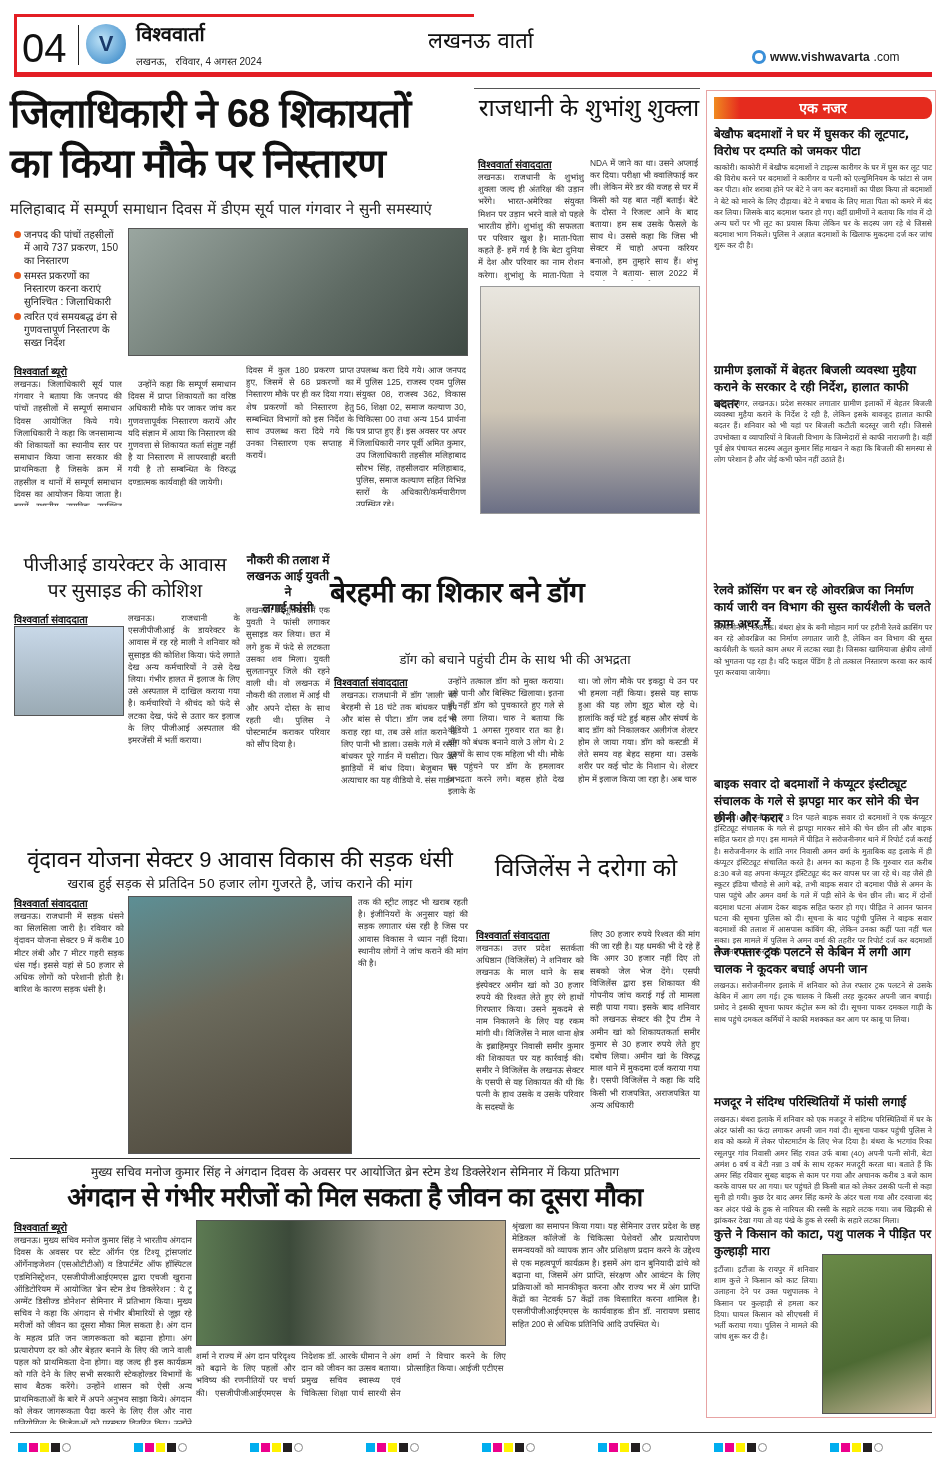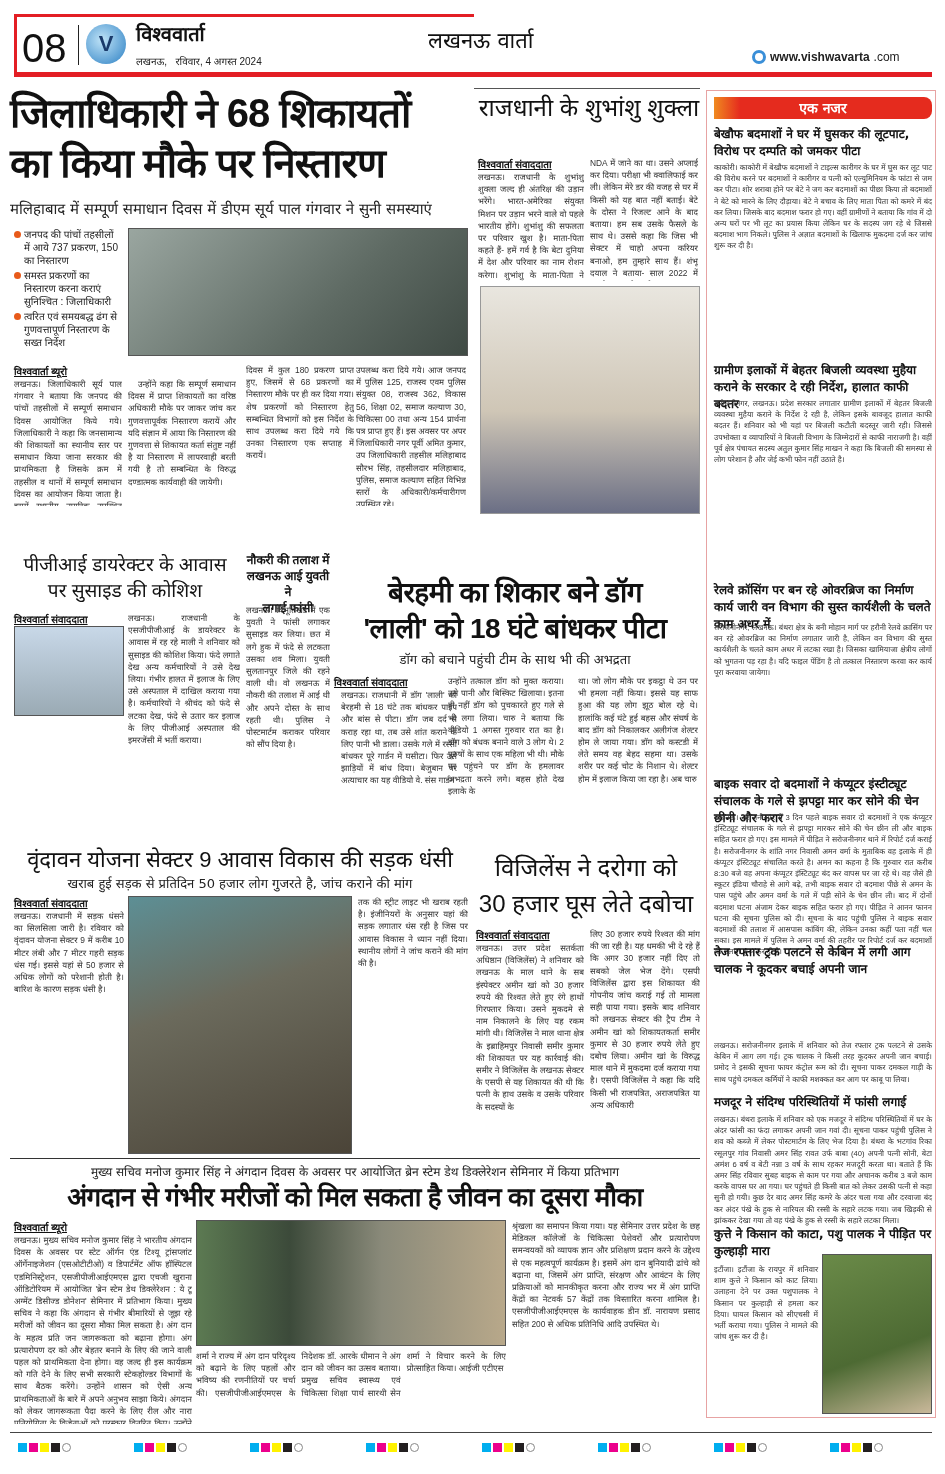--- a/index.html
+++ b/index.html
@@ -25,39 +25,39 @@
 .photo{background:linear-gradient(135deg,#9aa6a0,#5e6a63 60%,#3f4a44);border:1px solid #555}
 .byline{font-size:10px;font-weight:bold;text-decoration:underline;color:#111}
 .txt{font-size:8.4px;line-height:12.2px;color:#333;text-align:justify;overflow:hidden}
 .col{position:absolute}
 .headline-r{left:478px;top:92px;width:222px;font-size:24px;line-height:32px;font-weight:normal;text-align:center}
 .sidebar{left:706px;top:90px;width:230px;height:1328px;border:1px solid #e7a3a3}
 .ek-nazar{left:714px;top:97px;width:218px;height:22px;background:linear-gradient(90deg,#f08a20,#e52b1e 12%);border-radius:0 8px 8px 0;color:#fff;text-align:center;font-size:14px;font-weight:bold;line-height:22px;font-family:"DejaVu Sans",sans-serif}
 .sb-h{font-size:12px;line-height:17px;font-weight:bold;color:#111;font-family:"DejaVu Sans",sans-serif}
 .sb-t{font-size:7.6px;line-height:11.2px;color:#333;text-align:justify}
 .h-mid{font-size:18px;line-height:22px;font-weight:normal}
-.h-dog{left:330px;top:575px;width:370px;font-size:28px;line-height:36px;text-align:center;font-weight:bold;letter-spacing:-.5px}
+.h-dog{left:330px;top:575px;width:370px;font-size:28px;line-height:36px;text-align:left;font-weight:bold;letter-spacing:-.5px}
 .sub-dog{left:330px;top:650px;width:370px;text-align:center;font-size:13px;color:#222;font-family:"DejaVu Sans",sans-serif}
 .h-vrin{left:10px;top:846px;width:460px;font-size:22px;line-height:28px;font-weight:normal;text-align:center}
 .sub-vrin{left:10px;top:874px;width:460px;text-align:center;font-size:13px;color:#222;font-family:"DejaVu Sans",sans-serif}
 .h-vig{left:470px;top:850px;width:232px;font-size:24px;line-height:36px;font-weight:normal;text-align:center}
 .kicker{left:10px;top:1163px;width:690px;text-align:center;font-size:12px;color:#222;font-family:"DejaVu Sans",sans-serif}
 .h-angdan{left:10px;top:1180px;width:690px;text-align:center;font-size:26px;line-height:34px;font-weight:bold;letter-spacing:-.5px}
 .rule{background:#333;height:1px}
 .cmyk{top:1443px;display:flex;gap:2px;align-items:center}
 .cmyk span{width:9px;height:9px;display:inline-block}
 .cmyk .reg{border:1px solid #888;border-radius:50%;position:relative;background:transparent}
 .frame{border:1px solid #999}
 </style>
 </head>
 <body>
 
 <div class="abs masthead-box"></div>
 <div class="abs mh-bottom"></div>
-<div class="abs pageno">08</div>
+<div class="abs pageno">04</div>
 <div class="abs mh-div"></div>
 <div class="abs logo">V</div>
 <div class="abs brand">विश्ववार्ता</div>
 <div class="abs dateline"><span>लखनऊ,</span>&nbsp;&nbsp;&nbsp;<span>रविवार, 4 अगस्त 2024</span></div>
 <div class="abs section">लखनऊ वार्ता</div>
 <div class="abs url">
     <span class="ie">e</span>
     <span>www.vishwavarta</span>
     <span class="com">.com</span>
   </div>
@@ -84,35 +84,35 @@
 <div class="abs photo frame" style="left:480px;top:286px;width:220px;height:228px;background:linear-gradient(180deg,#e9e6df,#cfc6b6 55%,#6b6f85)"></div>
 
 <h2 class="abs h-mid" style="left:10px;top:552px;width:230px;text-align:center;font-size:19px;line-height:26px"><span>पीजीआई डायरेक्टर के आवास</span><br><span>पर सुसाइड की कोशिश</span></h2>
 <div class="col byline" style="left:14px;top:612px">विश्ववार्ता संवाददाता</div>
 <div class="abs photo" style="left:14px;top:626px;width:110px;height:90px;background:linear-gradient(180deg,#c8d8e8,#9aaab4)"></div>
 <div class="col txt" style="left:128px;top:612px;width:112px;height:226px">लखनऊ। राजधानी के एसजीपीजीआई के डायरेक्टर के आवास में रह रहे माली ने शनिवार को सुसाइड की कोशिश किया। फंदे लगाते देख अन्य कर्मचारियों ने उसे देख लिया। गंभीर हालत में इलाज के लिए उसे अस्पताल में दाखिल कराया गया है। कर्मचारियों ने श्रीचंद को फंदे से लटका देख, फंदे से उतार कर इलाज के लिए पीजीआई अस्पताल की इमरजेंसी में भर्ती कराया।</div>
 
 <h3 class="abs" style="left:246px;top:552px;width:84px;font-size:12px;line-height:16px;text-align:center"><span>नौकरी की तलाश में</span><br><span>लखनऊ आई युवती ने</span><br><span>लगाई फांसी</span></h3>
 <div class="col txt" style="left:246px;top:604px;width:84px;height:234px">लखनऊ। विभूतिखंड में एक युवती ने फांसी लगाकर सुसाइड कर लिया। छत में लगे हुक में फंदे से लटकता उसका शव मिला। युवती सुलतानपुर जिले की रहने वाली थी। वो लखनऊ में नौकरी की तलाश में आई थी और अपने दोस्त के साथ रहती थी। पुलिस ने पोस्टमार्टम कराकर परिवार को सौंप दिया है।</div>
 
-<h2 class="abs h-dog"><span>बेरहमी का शिकार बने डॉग</span><br><span>'लाली' को 18 घंटे बांधकर पीटा</span></h2>
+<h2 class="abs h-dog"><span>बेरहमी का शिकार बने डॉग</span><br></h2>
 <div class="abs sub-dog">डॉग को बचाने पहुंची टीम के साथ भी की अभद्रता</div>
 <div class="col byline" style="left:334px;top:675px">विश्ववार्ता संवाददाता</div>
 <div class="col txt" style="left:341px;top:689px;width:116px;height:146px">लखनऊ। राजधानी में डॉग 'लाली' को बेरहमी से 18 घंटे तक बांधकर पाइप और बांस से पीटा। डॉग जब दर्द से कराह रहा था, तब उसे शांत कराने के लिए पानी भी डाला। उसके गले में रस्सी बांधकर पूरे गार्डन में घसीटा। फिर उसे झाड़ियों में बांध दिया। बेजुबान पर अत्याचार का यह वीडियो वे. संस गार्डन</div>
 <div class="col txt" style="left:448px;top:675px;width:116px;height:160px">उन्होंने तत्काल डॉग को मुक्त कराया। उसे पानी और बिस्किट खिलाया। इतना ही नहीं डॉग को पुचकारते हुए गले से भी लगा लिया। चारु ने बताया कि वीडियो 1 अगस्त गुरुवार रात का है। डॉग को बंधक बनाने वाले 3 लोग थे। 2 पुरुषों के साथ एक महिला भी थी। मौके पर पहुंचने पर डॉग के हमलावर अभद्रता करने लगे। बहस होते देख इलाके के</div>
 <div class="col txt" style="left:578px;top:675px;width:120px;height:160px">था। जो लोग मौके पर इकट्ठा थे उन पर भी हमला नहीं किया। इससे यह साफ हुआ की यह लोग झूठ बोल रहे थे। हालांकि कई घंटे हुई बहस और संघर्ष के बाद डॉग को निकालकर अलीगंज शेल्टर होम ले जाया गया। डॉग को कस्टडी में लेते समय वह बेहद सहमा था। उसके शरीर पर कई चोट के निशान थे। शेल्टर होम में इलाज किया जा रहा है। अब चारु</div>
 
 <h2 class="abs h-vrin">वृंदावन योजना सेक्टर 9 आवास विकास की सड़क धंसी</h2>
 <div class="abs sub-vrin">खराब हुई सड़क से प्रतिदिन 50 हजार लोग गुजरते है, जांच कराने की मांग</div>
 <div class="col byline" style="left:14px;top:896px">विश्ववार्ता संवाददाता</div>
 <div class="col txt" style="left:14px;top:910px;width:110px;height:240px">लखनऊ। राजधानी में सड़क धंसने का सिलसिला जारी है। रविवार को वृंदावन योजना सेक्टर 9 में करीब 10 मीटर लंबी और 7 मीटर गहरी सड़क धंस गई। इससे यहां से 50 हजार से अधिक लोगों को परेशानी होती है। बारिश के कारण सड़क धंसी है।</div>
 <div class="abs photo" style="left:128px;top:896px;width:224px;height:258px;background:linear-gradient(160deg,#5d8f95,#6b6a5c 40%,#4b4438)"></div>
 <div class="col txt" style="left:358px;top:896px;width:110px;height:254px">तक की स्ट्रीट लाइट भी खराब रहती है। इंजीनियरों के अनुसार यहां की सड़क लगातार धंस रही है जिस पर आवास विकास ने ध्यान नहीं दिया। स्थानीय लोगों ने जांच कराने की मांग की है।</div>
 
-<h2 class="abs h-vig"><span>विजिलेंस ने दरोगा को</span><br><span>30 हजार घूस लेते दबोचा</span></h2>
+<h2 class="abs h-vig"><span>विजिलेंस ने दरोगा को</span><br></h2>
 <div class="col byline" style="left:476px;top:928px">विश्ववार्ता संवाददाता</div>
 <div class="col txt" style="left:476px;top:942px;width:108px;height:210px">लखनऊ। उत्तर प्रदेश सतर्कता अधिष्ठान (विजिलेंस) ने शनिवार को लखनऊ के माल थाने के सब इंस्पेक्टर अमीन खां को 30 हजार रुपये की रिश्वत लेते हुए रंगे हाथों गिरफ्तार किया। उसने मुकदमे से नाम निकालने के लिए यह रकम मांगी थी। विजिलेंस ने माल थाना क्षेत्र के इब्राहिमपुर निवासी समीर कुमार की शिकायत पर यह कार्रवाई की। समीर ने विजिलेंस के लखनऊ सेक्टर के एसपी से यह शिकायत की थी कि पत्नी के हाथ उसके व उसके परिवार के सदस्यों के</div>
 <div class="col txt" style="left:590px;top:928px;width:110px;height:224px">लिए 30 हजार रुपये रिश्वत की मांग की जा रही है। यह धमकी भी दे रहे हैं कि अगर 30 हजार नहीं दिए तो सबको जेल भेज देंगे। एसपी विजिलेंस द्वारा इस शिकायत की गोपनीय जांच कराई गई तो मामला सही पाया गया। इसके बाद शनिवार को लखनऊ सेक्टर की ट्रैप टीम ने अमीन खां को शिकायतकर्ता समीर कुमार से 30 हजार रुपये लेते हुए दबोच लिया। अमीन खां के विरुद्ध माल थाने में मुकदमा दर्ज कराया गया है। एसपी विजिलेंस ने कहा कि यदि किसी भी राजपत्रित, अराजपत्रित या अन्य अधिकारी</div>
 
 <div class="abs rule" style="left:10px;top:1158px;width:690px"></div>
 <div class="abs kicker">मुख्य सचिव मनोज कुमार सिंह ने अंगदान दिवस के अवसर पर आयोजित ब्रेन स्टेम डेथ डिक्लेरेशन सेमिनार में किया प्रतिभाग</div>
 <h2 class="abs h-angdan">अंगदान से गंभीर मरीजों को मिल सकता है जीवन का दूसरा मौका</h2>
 <div class="col byline" style="left:14px;top:1220px">विश्ववार्ता ब्यूरो</div>
 <div class="col txt" style="left:14px;top:1234px;width:178px;height:190px">लखनऊ। मुख्य सचिव मनोज कुमार सिंह ने भारतीय अंगदान दिवस के अवसर पर स्टेट ऑर्गन एंड टिश्यू ट्रांसप्लांट ऑर्गेनाइजेशन (एसओटीटीओ) व डिपार्टमेंट ऑफ हॉस्पिटल एडमिनिस्ट्रेशन, एसजीपीजीआईएमएस द्वारा एचजी खुराना ऑडिटोरियम में आयोजित 'ब्रेन स्टेम डेथ डिक्लेरेशन : ये टू अग्मेंट डिसीज्ड डोनेशन' सेमिनार में प्रतिभाग किया। मुख्य सचिव ने कहा कि अंगदान से गंभीर बीमारियों से जूझ रहे मरीजों को जीवन का दूसरा मौका मिल सकता है। अंग दान के महत्व प्रति जन जागरूकता को बढ़ाना होगा। अंग प्रत्यारोपण दर को और बेहतर बनाने के लिए की जाने वाली पहल को प्राथमिकता देना होगा। वह जल्द ही इस कार्यक्रम को गति देने के लिए सभी सरकारी स्टेकहोल्डर विभागों के साथ बैठक करेंगे। उन्होंने शासन को ऐसी अन्य प्राथमिकताओं के बारे में अपने अनुभव साझा किये। अंगदान को लेकर जागरूकता पैदा करने के लिए रील और नारा प्रतियोगिता के विजेताओं को पुरस्कार वितरित किए। उन्होंने डॉ. राजेश हर्षवर्धन के नेतृत्व में स्टेट ऑर्गन एंड टिश्यू ट्रांसप्लांट ऑर्गेनाइजेशन (एसओटीटीओ) द्वारा किए जा रहे प्रयासों तथा एसजीपीजीआईएमएस में डॉ. आरके धीमान के नेतृत्व में डॉ. नारायण प्रसाद और डॉ. एमएस अनाड़ी के तहत चलाए जा रहे</div>
 <div class="abs photo" style="left:196px;top:1220px;width:310px;height:126px;background:linear-gradient(90deg,#5c7a52,#3c4a3a 30%,#8a8a7a 60%,#b8a88a)"></div>
@@ -128,21 +128,21 @@
 <div class="col sb-h" style="left:714px;top:362px;width:218px">ग्रामीण इलाकों में बेहतर बिजली व्यवस्था मुहैया कराने के सरकार दे रही निर्देश, हालात काफी बदतर</div>
 <div class="col sb-t" style="left:714px;top:398px;width:218px;height:180px">सरोजनीनगर, लखनऊ। प्रदेश सरकार लगातार ग्रामीण इलाकों में बेहतर बिजली व्यवस्था मुहैया कराने के निर्देश दे रही है, लेकिन इसके बावजूद हालात काफी बदतर हैं। शनिवार को भी यहां पर बिजली कटौती बदस्तूर जारी रही। जिससे उपभोक्ता व व्यापारियों ने बिजली विभाग के जिम्मेदारों से काफी नाराजगी है। वहीं पूर्व क्षेत्र पंचायत सदस्य अतुल कुमार सिंह माखन ने कहा कि बिजली की समस्या से लोग परेशान है और जेई कभी फोन नहीं उठाते है।</div>
 
 <div class="col sb-h" style="left:714px;top:582px;width:218px">रेलवे क्रॉसिंग पर बन रहे ओवरब्रिज का निर्माण कार्य जारी वन विभाग की सुस्त कार्यशैली के चलते काम अधर में</div>
 <div class="col sb-t" style="left:714px;top:622px;width:218px;height:142px">सरोजनीनगर, लखनऊ। बंथरा क्षेत्र के बनी मोहान मार्ग पर हरौनी रेलवे क्रासिंग पर बन रहे ओवरब्रिज का निर्माण लगातार जारी है, लेकिन वन विभाग की सुस्त कार्यशैली के चलते काम अधर में लटका रखा है। जिसका खामियाजा क्षेत्रीय लोगों को भुगतना पड़ रहा है। यदि फाइल पेंडिंग है तो तत्काल निस्तारण करवा कर कार्य पूरा करवाया जायेगा।</div>
 
 <div class="col sb-h" style="left:714px;top:776px;width:218px">बाइक सवार दो बदमाशों ने कंप्यूटर इंस्टीट्यूट संचालक के गले से झपट्टा मार कर सोने की चेन छीनी और फरार</div>
 <div class="col sb-t" style="left:714px;top:812px;width:218px;height:128px">लखनऊ। सरोजनीनगर में 3 दिन पहले बाइक सवार दो बदमाशों ने एक कंप्यूटर इंस्टिट्यूट संचालक के गले से झपट्टा मारकर सोने की चेन छीन ली और बाइक सहित फरार हो गए। इस मामले में पीड़ित ने सरोजनीनगर थाने में रिपोर्ट दर्ज कराई है। सरोजनीनगर के शांति नगर निवासी अमन वर्मा के मुताबिक वह इलाके में ही कंप्यूटर इंस्टिट्यूट संचालित करते है। अमन का कहना है कि गुरुवार रात करीब 8:30 बजे वह अपना कंप्यूटर इंस्टिट्यूट बंद कर वापस घर जा रहे थे। वह जैसे ही स्कूटर इंडिया चौराहे से आगे बढ़े, तभी बाइक सवार दो बदमाश पीछे से अमन के पास पहुंचे और अमन वर्मा के गले में पड़ी सोने के चेन छीन ली। बाद में दोनों बदमाश घटना अंजाम देकर बाइक सहित फरार हो गए। पीड़ित ने आनन फानन घटना की सूचना पुलिस को दी। सूचना के बाद पहुंची पुलिस ने बाइक सवार बदमाशों की तलाश में आसपास कांबिंग की, लेकिन उनका कहीं पता नहीं चल सका। इस मामले में पुलिस ने अमन वर्मा की तहरीर पर रिपोर्ट दर्ज कर बदमाशों की तलाश शुरू कर दी है।</div>
 
 <div class="col sb-h" style="left:714px;top:944px;width:218px">तेज रफ्तार ट्रक पलटने से केबिन में लगी आग चालक ने कूदकर बचाई अपनी जान</div>
-<div class="col sb-t" style="left:714px;top:1040px;width:218px;height:112px">लखनऊ। सरोजनीनगर इलाके में शनिवार को तेज रफ्तार ट्रक पलटने से उसके केबिन में आग लग गई। ट्रक चालक ने किसी तरह कूदकर अपनी जान बचाई। प्रमोद ने इसकी सूचना फायर कंट्रोल रूम को दी। सूचना पाकर दमकल गाड़ी के साथ पहुंचे दमकल कर्मियों ने काफी मशक्कत कर आग पर काबू पा लिया।</div>
+<div class="col sb-t" style="left:714px;top:980px;width:218px;height:112px">लखनऊ। सरोजनीनगर इलाके में शनिवार को तेज रफ्तार ट्रक पलटने से उसके केबिन में आग लग गई। ट्रक चालक ने किसी तरह कूदकर अपनी जान बचाई। प्रमोद ने इसकी सूचना फायर कंट्रोल रूम को दी। सूचना पाकर दमकल गाड़ी के साथ पहुंचे दमकल कर्मियों ने काफी मशक्कत कर आग पर काबू पा लिया।</div>
 
 <div class="col sb-h" style="left:714px;top:1094px;width:218px">मजदूर ने संदिग्ध परिस्थितियों में फांसी लगाई</div>
 <div class="col sb-t" style="left:714px;top:1114px;width:218px;height:110px">लखनऊ। बंथरा इलाके में शनिवार को एक मजदूर ने संदिग्ध परिस्थितियों में घर के अंदर फांसी का फंदा लगाकर अपनी जान गवां दी। सूचना पाकर पहुंची पुलिस ने शव को कब्जे में लेकर पोस्टमार्टम के लिए भेज दिया है। बंथरा के भटगांव रिका रसूलपुर गांव निवासी अमर सिंह रावत उर्फ बाबा (40) अपनी पत्नी सोनी, बेटा अमंश 6 वर्ष व बेटी नन्ना 3 वर्ष के साथ रहकर मजदूरी करता था। बताते हैं कि अमर सिंह रविवार सुबह बाइक से काम पर गया और अचानक करीब 3 बजे काम करके वापस घर आ गया। घर पहुंचते ही किसी बात को लेकर उसकी पत्नी से कहा सुनी हो गयी। कुछ देर बाद अमर सिंह कमरे के अंदर चला गया और दरवाजा बंद कर अंदर पंखे के हुक से नारियल की रस्सी के सहारे लटक गया। जब खिड़की से झांककर देखा गया तो वह पंखे के हुक से रस्सी के सहारे लटका मिला।</div>
 
 <div class="col sb-h" style="left:714px;top:1226px;width:218px">कुत्ते ने किसान को काटा, पशु पालक ने पीड़ित पर कुल्हाड़ी मारा</div>
 <div class="col sb-t" style="left:714px;top:1264px;width:104px;height:150px">इटौंजा। इटौंजा के रायपुर में शनिवार शाम कुत्ते ने किसान को काट लिया। उलाहना देने पर उक्त पशुपालक ने किसान पर कुल्हाड़ी से हमला कर दिया। घायल किसान को सीएचसी में भर्ती कराया गया। पुलिस ने मामले की जांच शुरू कर दी है।</div>
 <div class="abs photo" style="left:822px;top:1254px;width:110px;height:160px;background:linear-gradient(160deg,#6a8a48,#4d6a33 60%,#c9b89a)"></div>
 
 <div class="abs rule" style="left:10px;top:1432px;width:922px;background:#444"></div>
 <div class="abs cmyk" style="left:18px">

